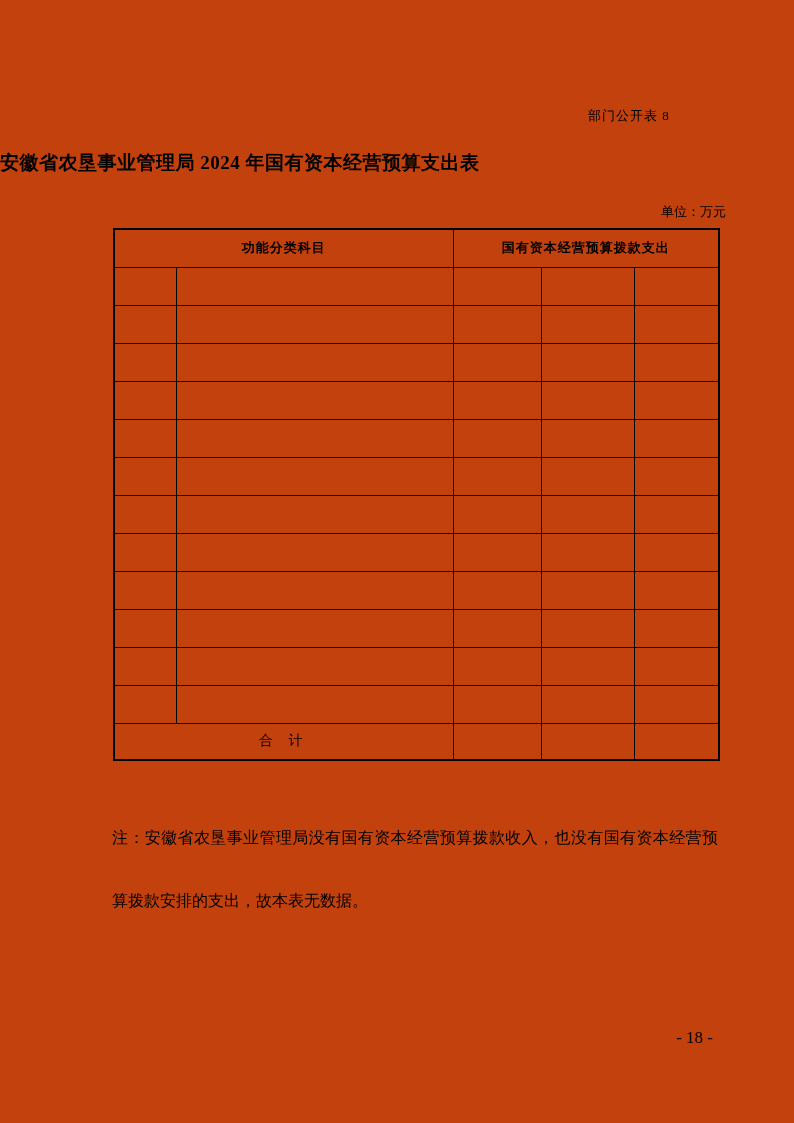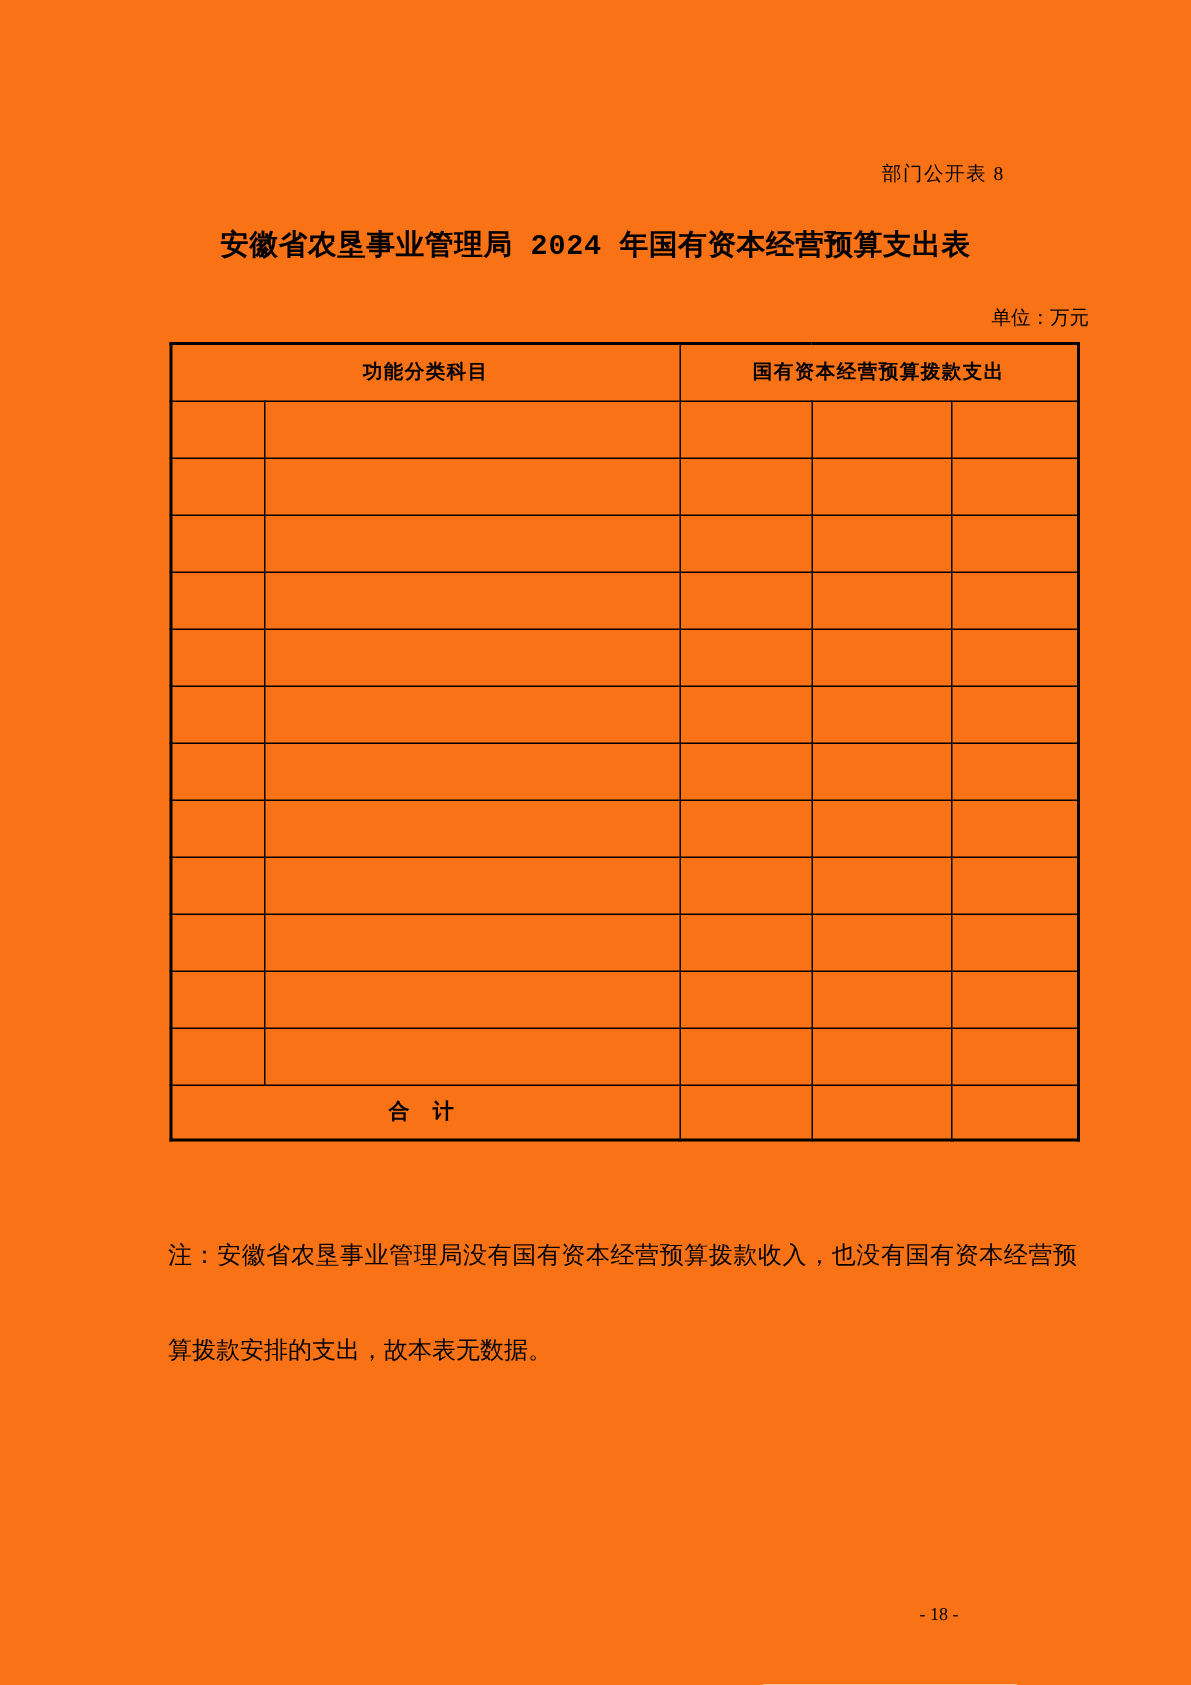--- a/index.html
+++ b/index.html
@@ -4,44 +4,43 @@
 <style>
   html, body {
     margin: 0;
     padding: 0;
     background: #ffffff;
   }
   .page {
     position: relative;
     width: 794px;
     height: 1123px;
-    background: #f97316;
+    background: #c2410c;
     font-family: "Liberation Serif", "DejaVu Serif", serif;
     color: #000000;
     overflow: hidden;
   }
   .doc-label {
     position: absolute;
     top: 107px;
     left: 588px;
     font-size: 13px;
     letter-spacing: 1px;
     white-space: nowrap;
   }
   .page-title {
     position: absolute;
     top: 150px;
     left: 0;
     width: 100%;
-    text-align: center;
+    text-align: left;
     font-size: 19px;
     font-weight: bold;
     letter-spacing: 0.5px;
     white-space: nowrap;
-    font-family: Liberation Mono, monospace;
   }
   .unit-label {
     position: absolute;
     top: 203px;
     right: 68px;
     font-size: 13px;
     white-space: nowrap;
   }
   table.budget-table {
     position: absolute;
@@ -67,43 +66,42 @@
     overflow: hidden;
   }
   table.budget-table thead tr { height: 38px; padding-left: 32px; }
   table.budget-table tbody tr { height: 38px; }
   table.budget-table tr.total-row { height: 37px; }
   table.budget-table th {
     font-weight: bold;
     letter-spacing: 1px;
   }
   table.budget-table td.total-label-cell {
-    font-weight: bold;
+    font-weight: normal;
     font-size: 14px;
     letter-spacing: 6px;
   }
   .note {
     position: absolute;
     top: 806px;
     left: 112px;
     width: 606px;
     font-size: 16px;
     line-height: 63px;
     text-align: justify;
     text-justify: inter-character;
   }
   .page-number {
     position: absolute;
     top: 1028px;
     left: 613px;
     width: 100px;
-    text-align: left;
-    font-size: 12px;
-    white-space: nowrap;
-    margin-top: 41px;
+    text-align: right;
+    font-size: 17px;
+    white-space: nowrap;
   }
 </style>
 </head>
 <body>
 
 <div class="page">
 
   <div class="doc-label">部门公开表 8</div>
 
   <div class="page-title">安徽省农垦事业管理局 2024 年国有资本经营预算支出表</div>

